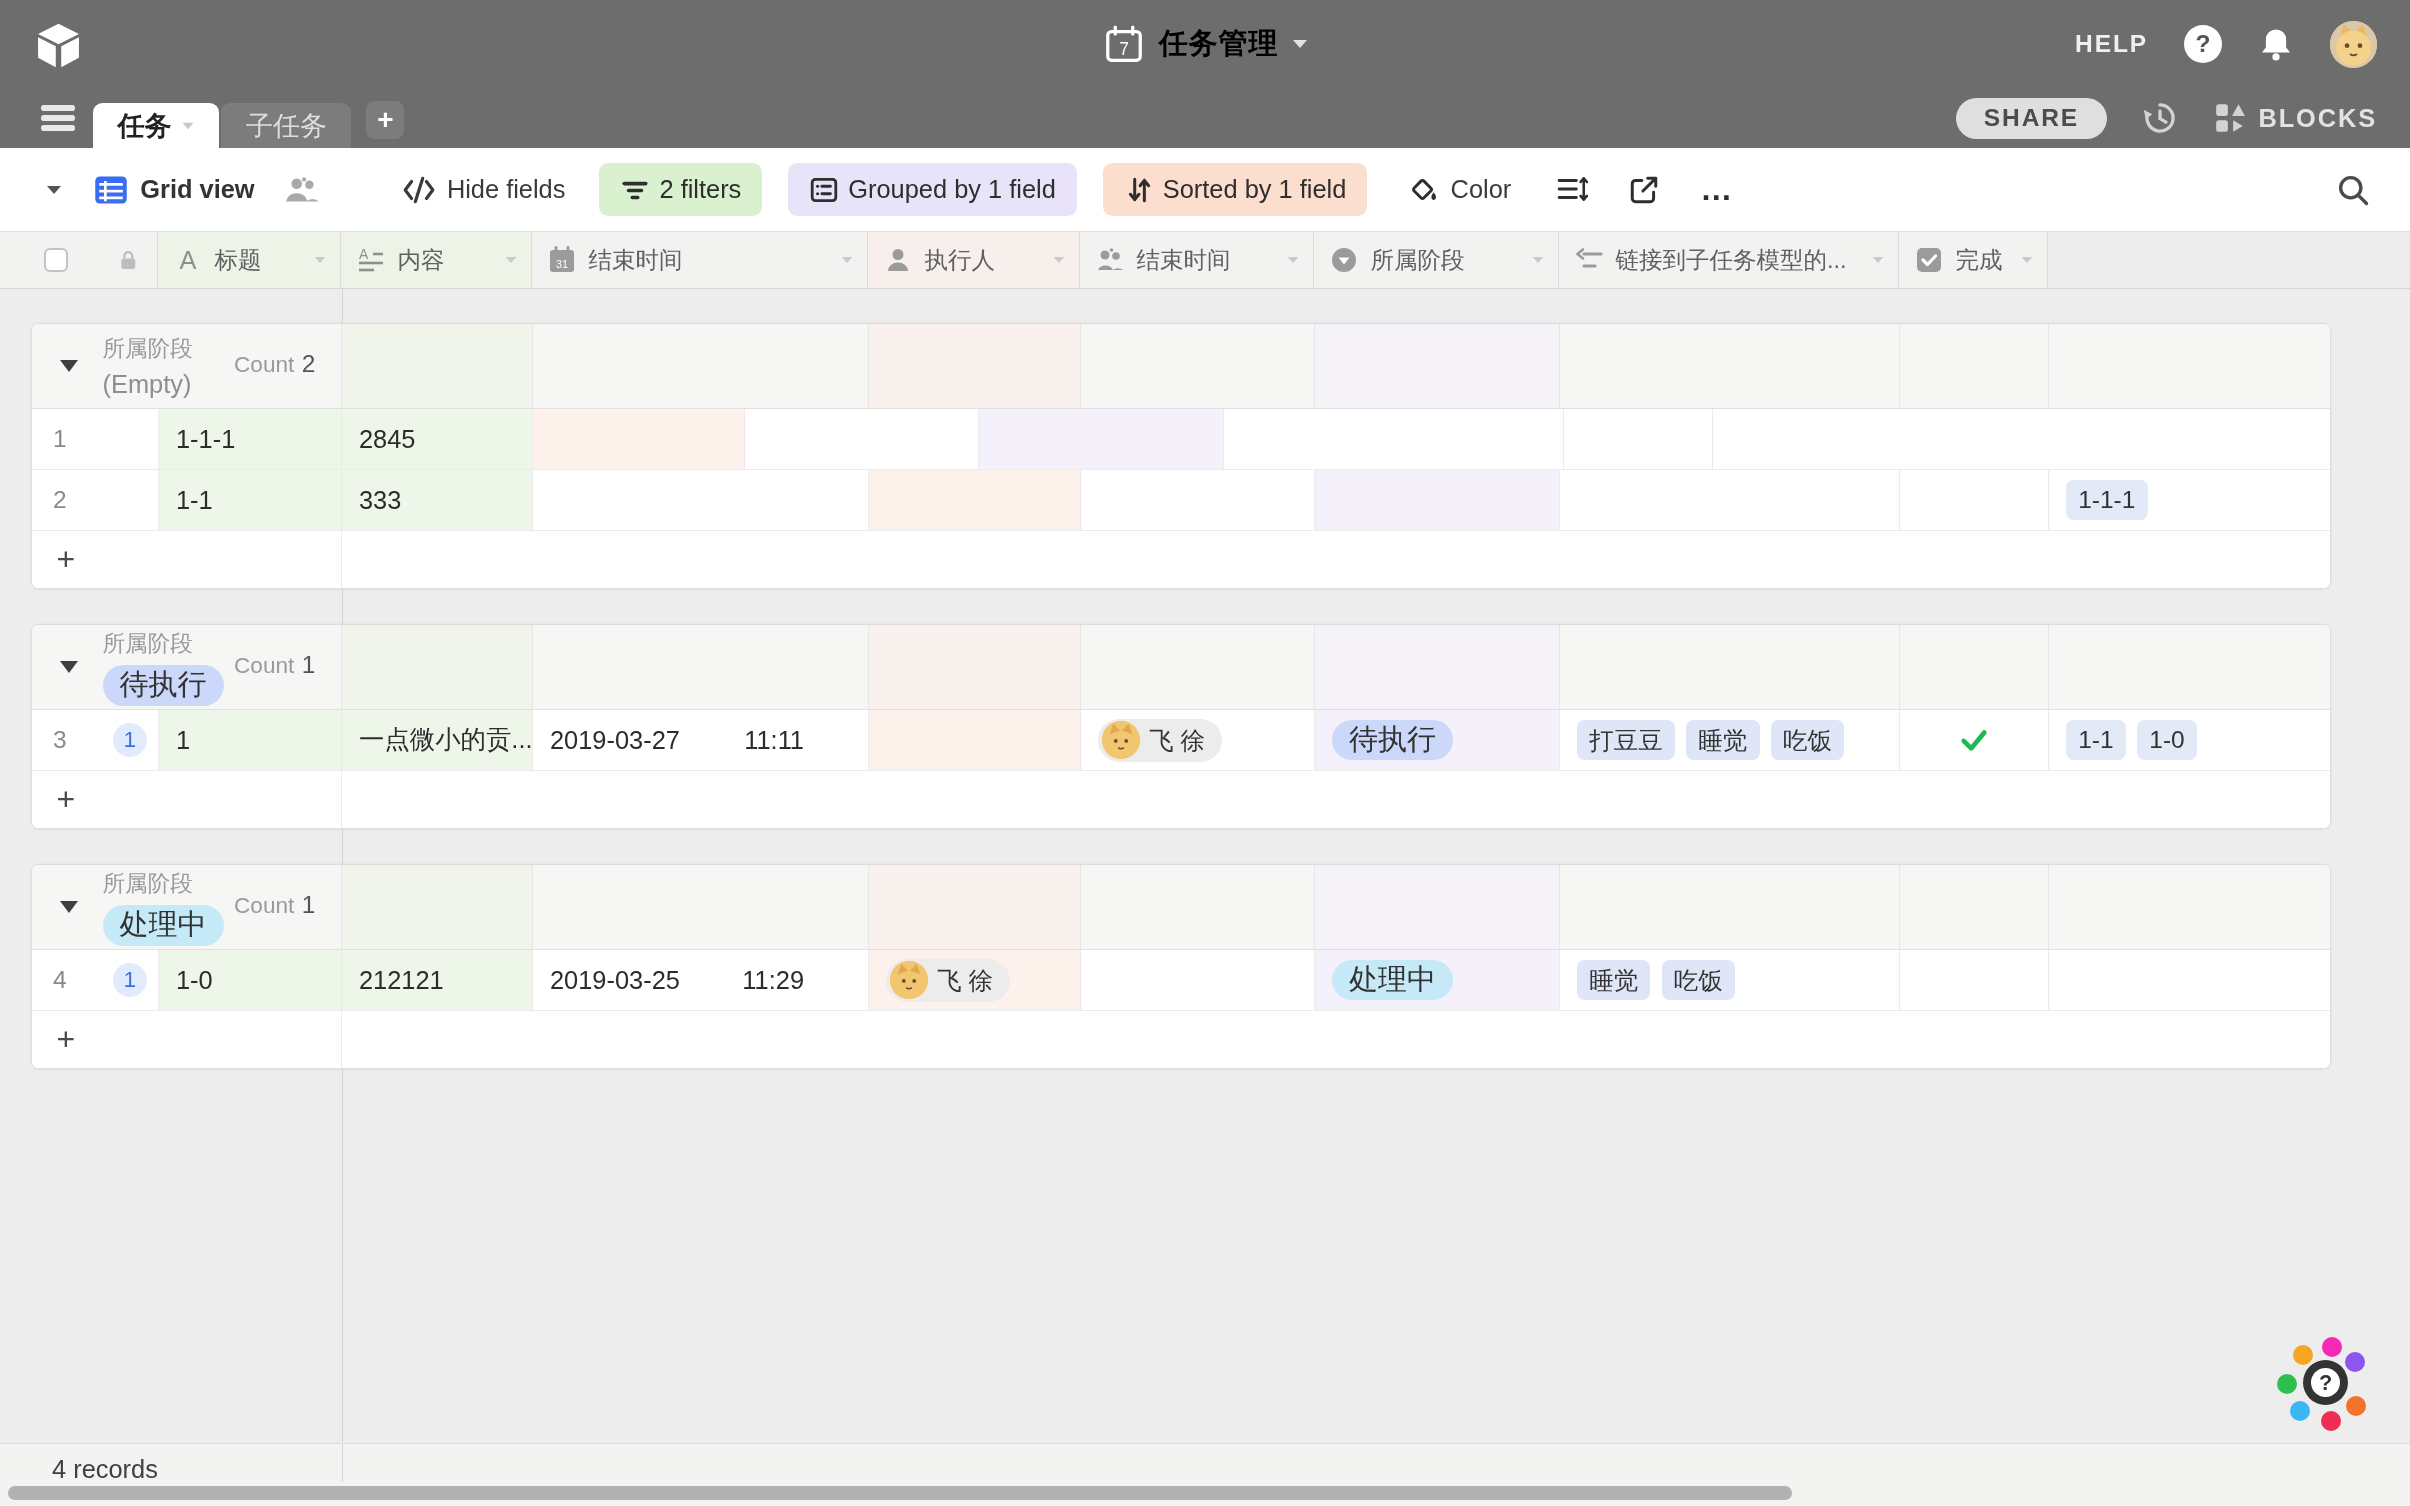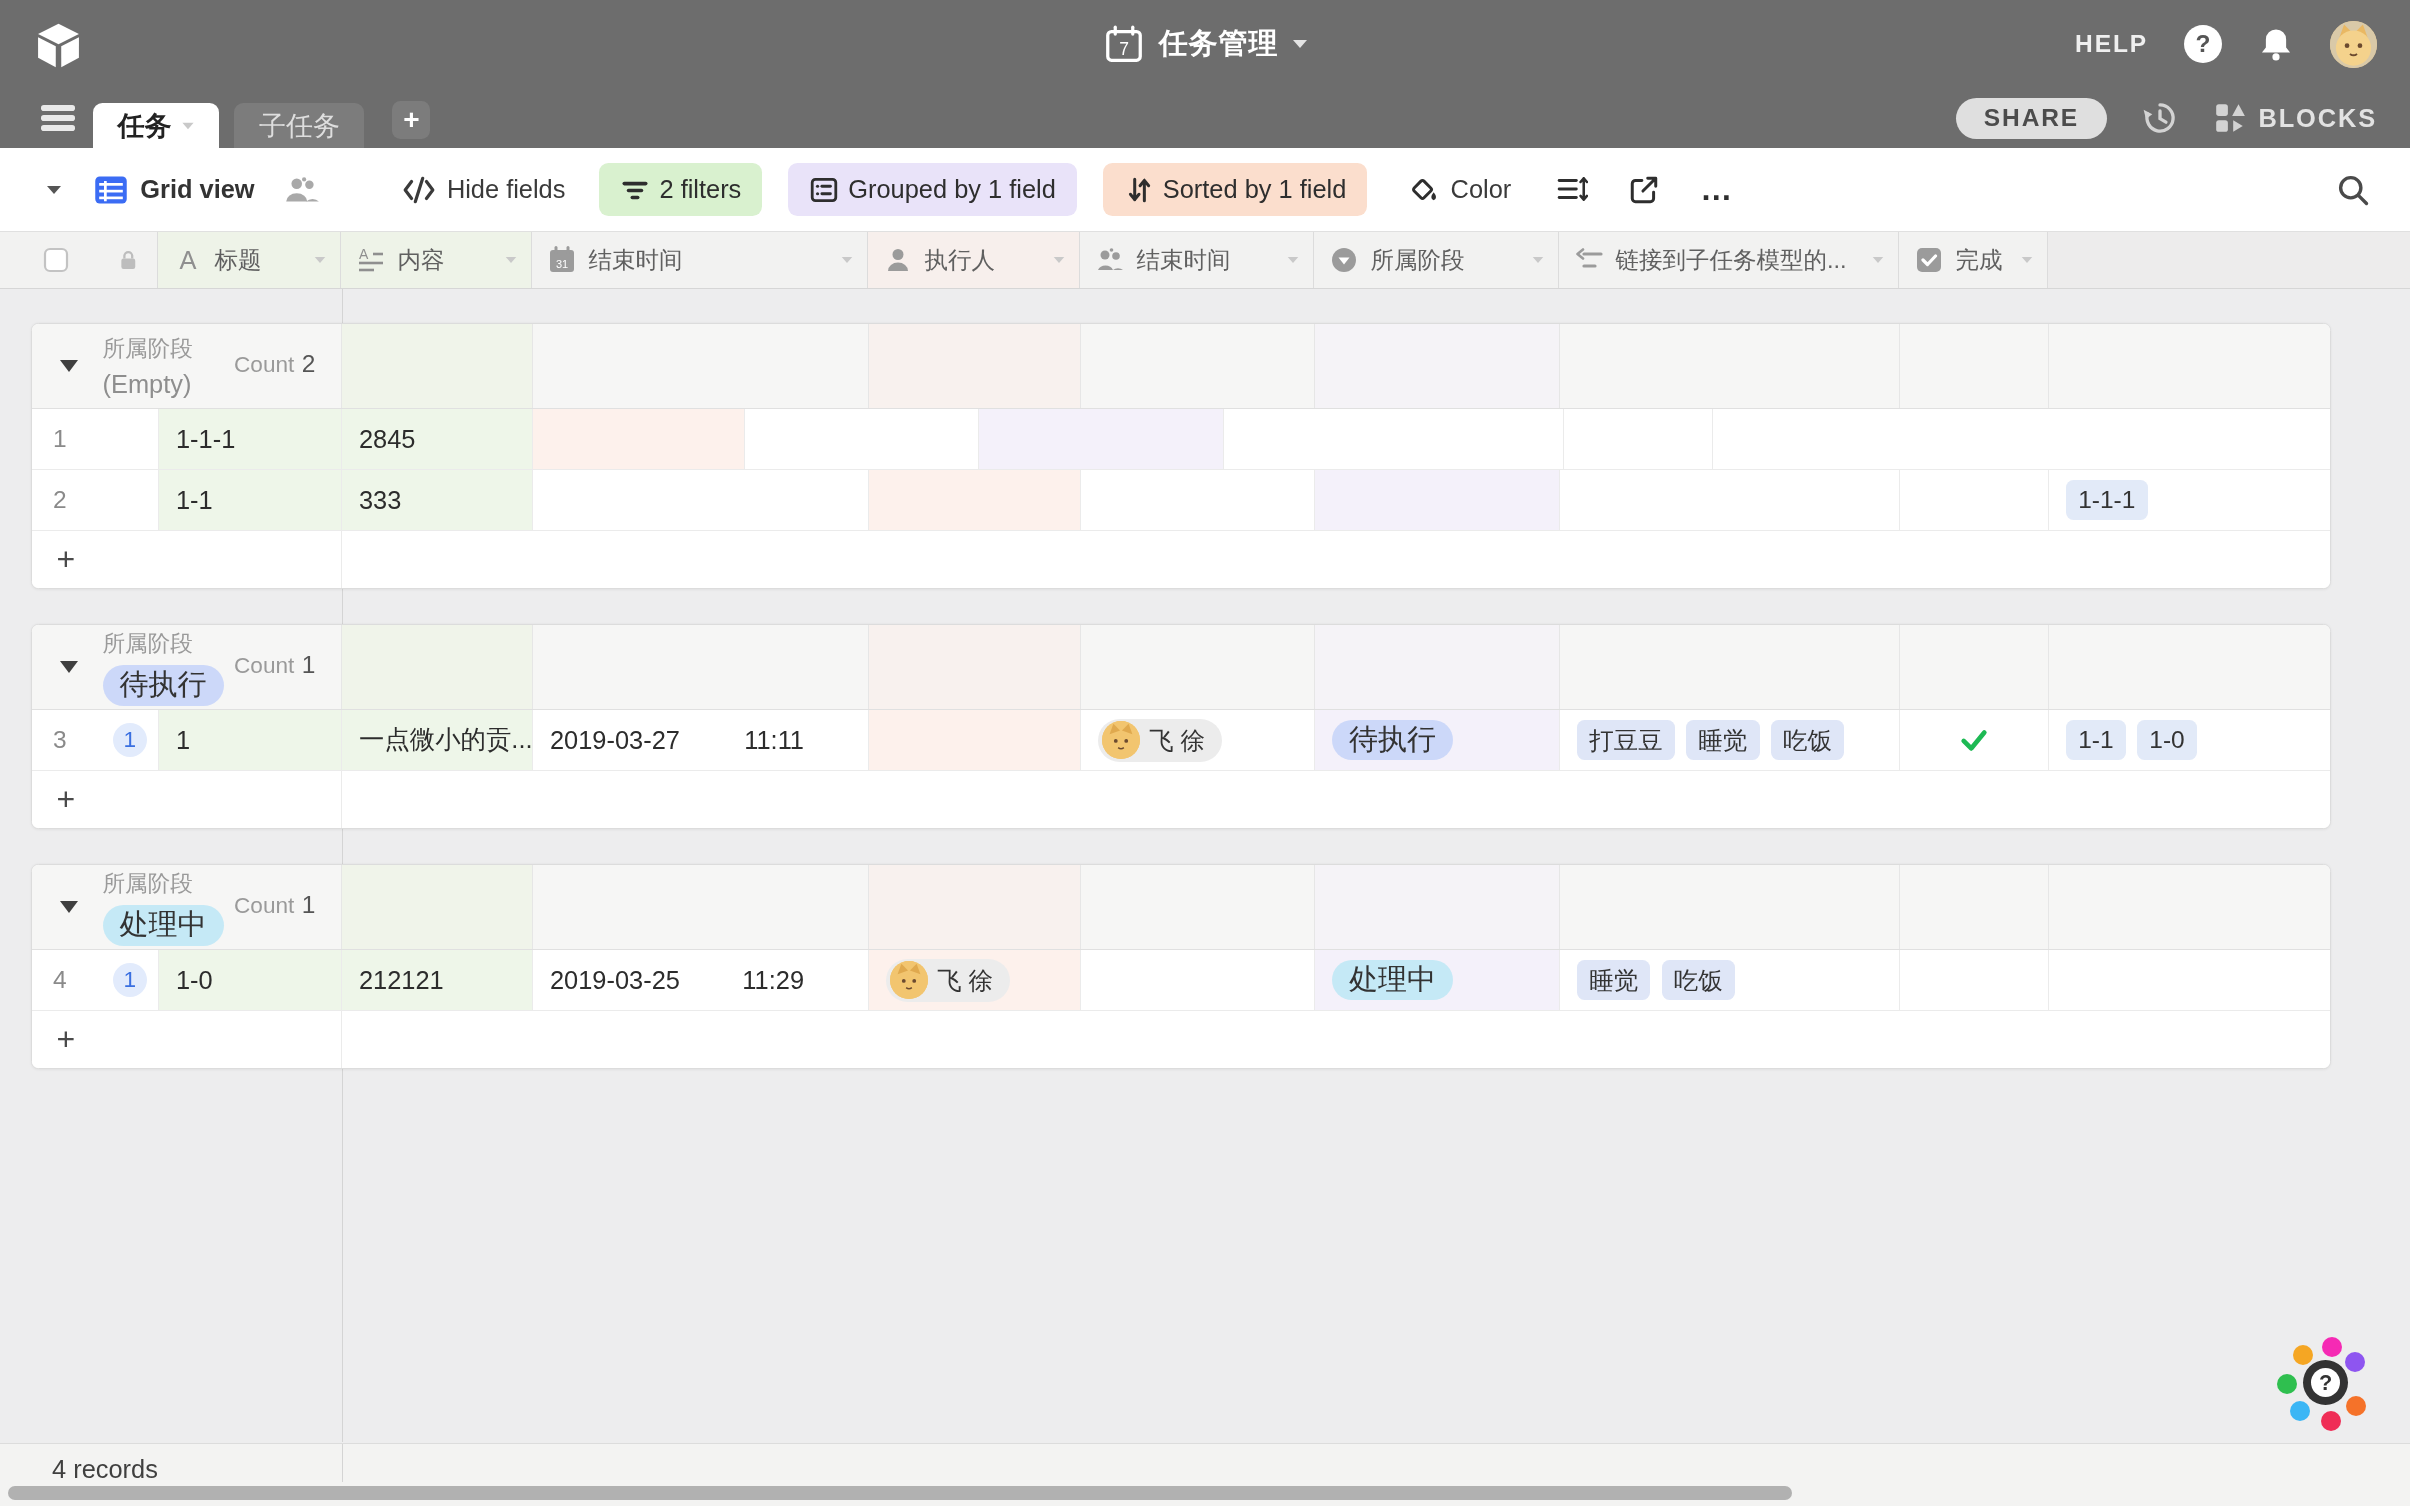--- a/index.html
+++ b/index.html
@@ -6,34 +6,34 @@
   *{box-sizing:border-box;}
   .screen{position:relative;width:2411px;height:1507px;overflow:hidden;background:#ededee;
     font-family:"Liberation Sans","DejaVu Sans",sans-serif;color:#2f2f2f;}
 
   
   .topbar{position:absolute;left:0;top:0;width:2411px;height:88px;background:#6d6d6d;
     display:flex;align-items:center;}
   .logo{position:absolute;left:34px;top:21px;width:49px;height:49px;}
   .titlewrap{position:absolute;left:0;top:0;width:100%;height:88px;display:flex;align-items:center;justify-content:center;gap:15px;}
   .title-cal{width:40px;height:40px;}
-  .title-text{font-size:29px;font-weight:bold;color:#ffffff;letter-spacing:0.9px;}
+  .title-text{font-size:29px;font-weight:bold;color:#000000;letter-spacing:0.9px;}
   .caret{width:0;height:0;border-left:7.5px solid transparent;border-right:7.5px solid transparent;border-top:8.5px solid #c9c9c9;}
   .caret.white{border-top-color:#e3e3e3;}
   .topbar-right{position:absolute;right:34px;top:0;height:88px;display:flex;align-items:center;gap:36px;}
   .help-label{font-size:24.5px;font-weight:bold;color:#efefef;letter-spacing:1.9px;}
   .qcircle{width:38px;height:38px;border-radius:50%;background:#fff;display:flex;align-items:center;justify-content:center;
     font-size:24.5px;font-weight:bold;color:#555;}
   .avatar{width:47px;height:47px;border-radius:50%;overflow:hidden;background:#e9c98f;flex:none;}
 
   
   .tabbar{position:absolute;left:0;top:88px;width:2411px;height:60px;background:#6d6d6d;}
   .hamburger{position:absolute;left:41px;top:17px;width:34px;height:26px;display:flex;flex-direction:column;justify-content:space-between;}
   .hamburger i{display:block;height:5.6px;border-radius:2.8px;background:#e9e9e9;}
-  .tabs{position:absolute;left:93px;bottom:0;display:flex;align-items:flex-end;gap:15px;}
+  .tabs{position:absolute;left:93px;bottom:0;display:flex;align-items:flex-end;gap:2px;}
   .tab{height:45px;display:flex;align-items:center;gap:9.4px;padding:0 24.5px;border-radius:9.4px 9.4px 0 0;
     font-size:27px;color:#dedede;background:#7c7c7c;}
   .tab.active{background:#fff;color:#222;font-weight:bold;}
   .tab-add{width:38px;height:38px;margin:0 0 9.4px 13px;border-radius:8.5px;background:#7c7c7c;display:flex;
     align-items:center;justify-content:center;color:#fff;font-size:28px;font-weight:bold;}
   .tabbar-right{position:absolute;right:34px;top:0;height:60px;display:flex;align-items:center;gap:34px;}
   .share-btn{height:41px;padding:0 28px;border-radius:21px;background:#dfdfdf;display:flex;align-items:center;
     font-size:24.5px;font-weight:bold;color:#4c4c4c;letter-spacing:1.9px;}
   .blocks{display:flex;align-items:center;gap:11.3px;font-size:25.4px;font-weight:bold;color:#e2e2e2;letter-spacing:1.9px;}
 

